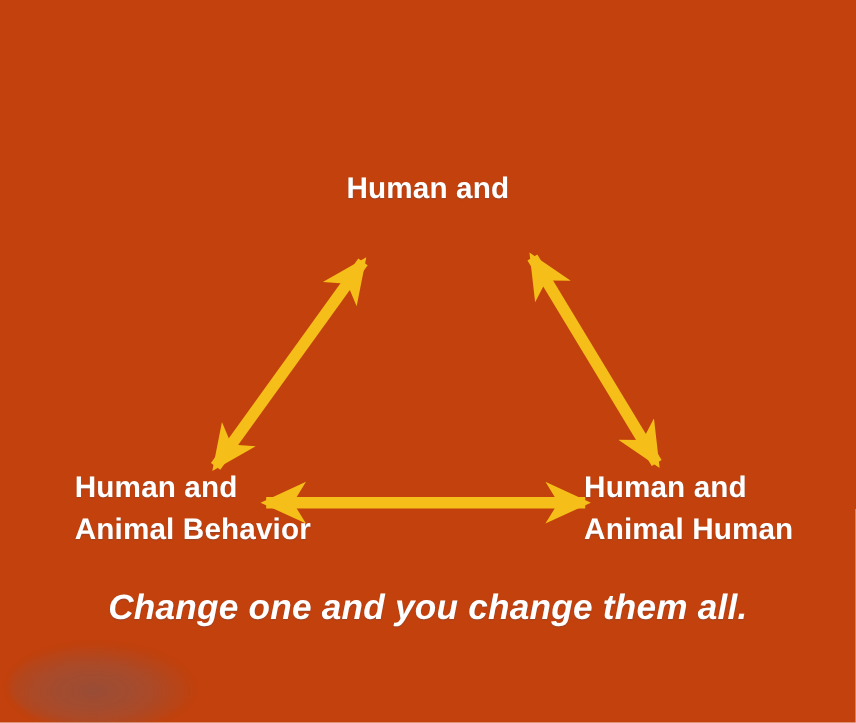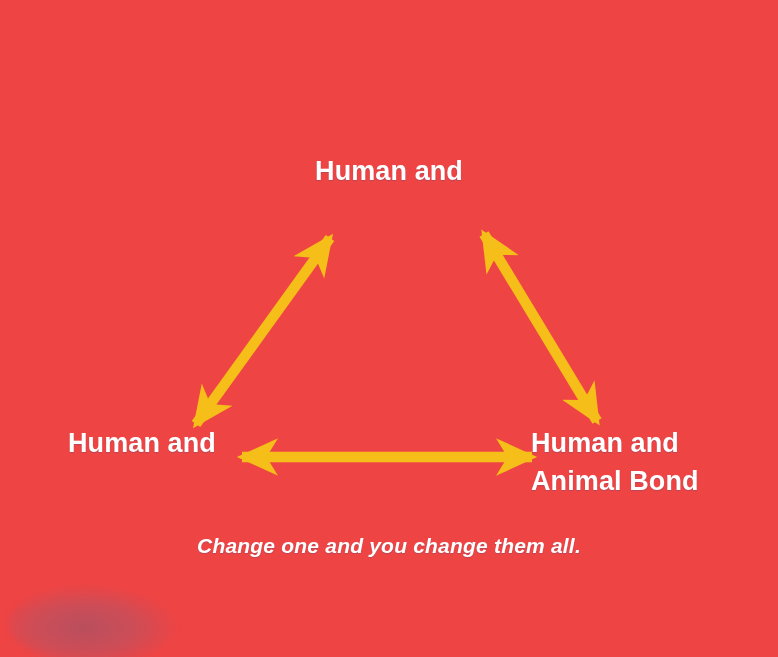--- a/index.html
+++ b/index.html
@@ -6,21 +6,21 @@
   html, body {
     margin: 0;
     padding: 0;
     background: #ffffff;
   }
   #canvas {
     position: relative;
     width: 778px;
     height: 657px;
     overflow: hidden;
-    background: #ef4444;
+    background: #c2410c;
     font-family: "Liberation Sans", sans-serif;
     -webkit-font-smoothing: antialiased;
   }
   
   #smudge {
     position: absolute;
     left: 8px;
     bottom: -6px;
     width: 170px;
     height: 78px;
@@ -70,21 +70,21 @@
   }
   #caption {
     position: absolute;
     left: 0;
     right: 0;
     top: 534px;
     text-align: center;
     color: #FFFFFF;
     font-weight: bold;
     font-style: italic;
-    font-size: 21px;
+    font-size: 32px;
     letter-spacing: 0.2px;
     text-shadow: 0 1px 1px rgba(40,80,130,0.28);
   }
 </style>
 </head>
 <body>
 
 <div id="canvas">
 
   <div id="smudge"></div>
@@ -102,22 +102,23 @@
 
     <line x1="242" y1="457" x2="532" y2="457" stroke="#F5BE18" stroke-width="10.5" stroke-linecap="butt" marker-start="url(#head)" marker-end="url(#head)"></line>
   </svg>
 
   <div class="node-label" id="label-health">
     <span class="line">Human and</span>
   </div>
 
   <div class="node-label" id="label-behavior">
     <span class="line">Human and</span>
+    <span class="line">Animal Behavior</span>
   </div>
 
   <div class="node-label" id="label-bond">
     <span class="line">Human and</span>
-    <span class="line">Animal Bond</span>
+    <span class="line">Animal Human</span>
   </div>
 
   <div id="caption">Change one and you change them all.</div>
 
 </div>
 
 </body></html>

